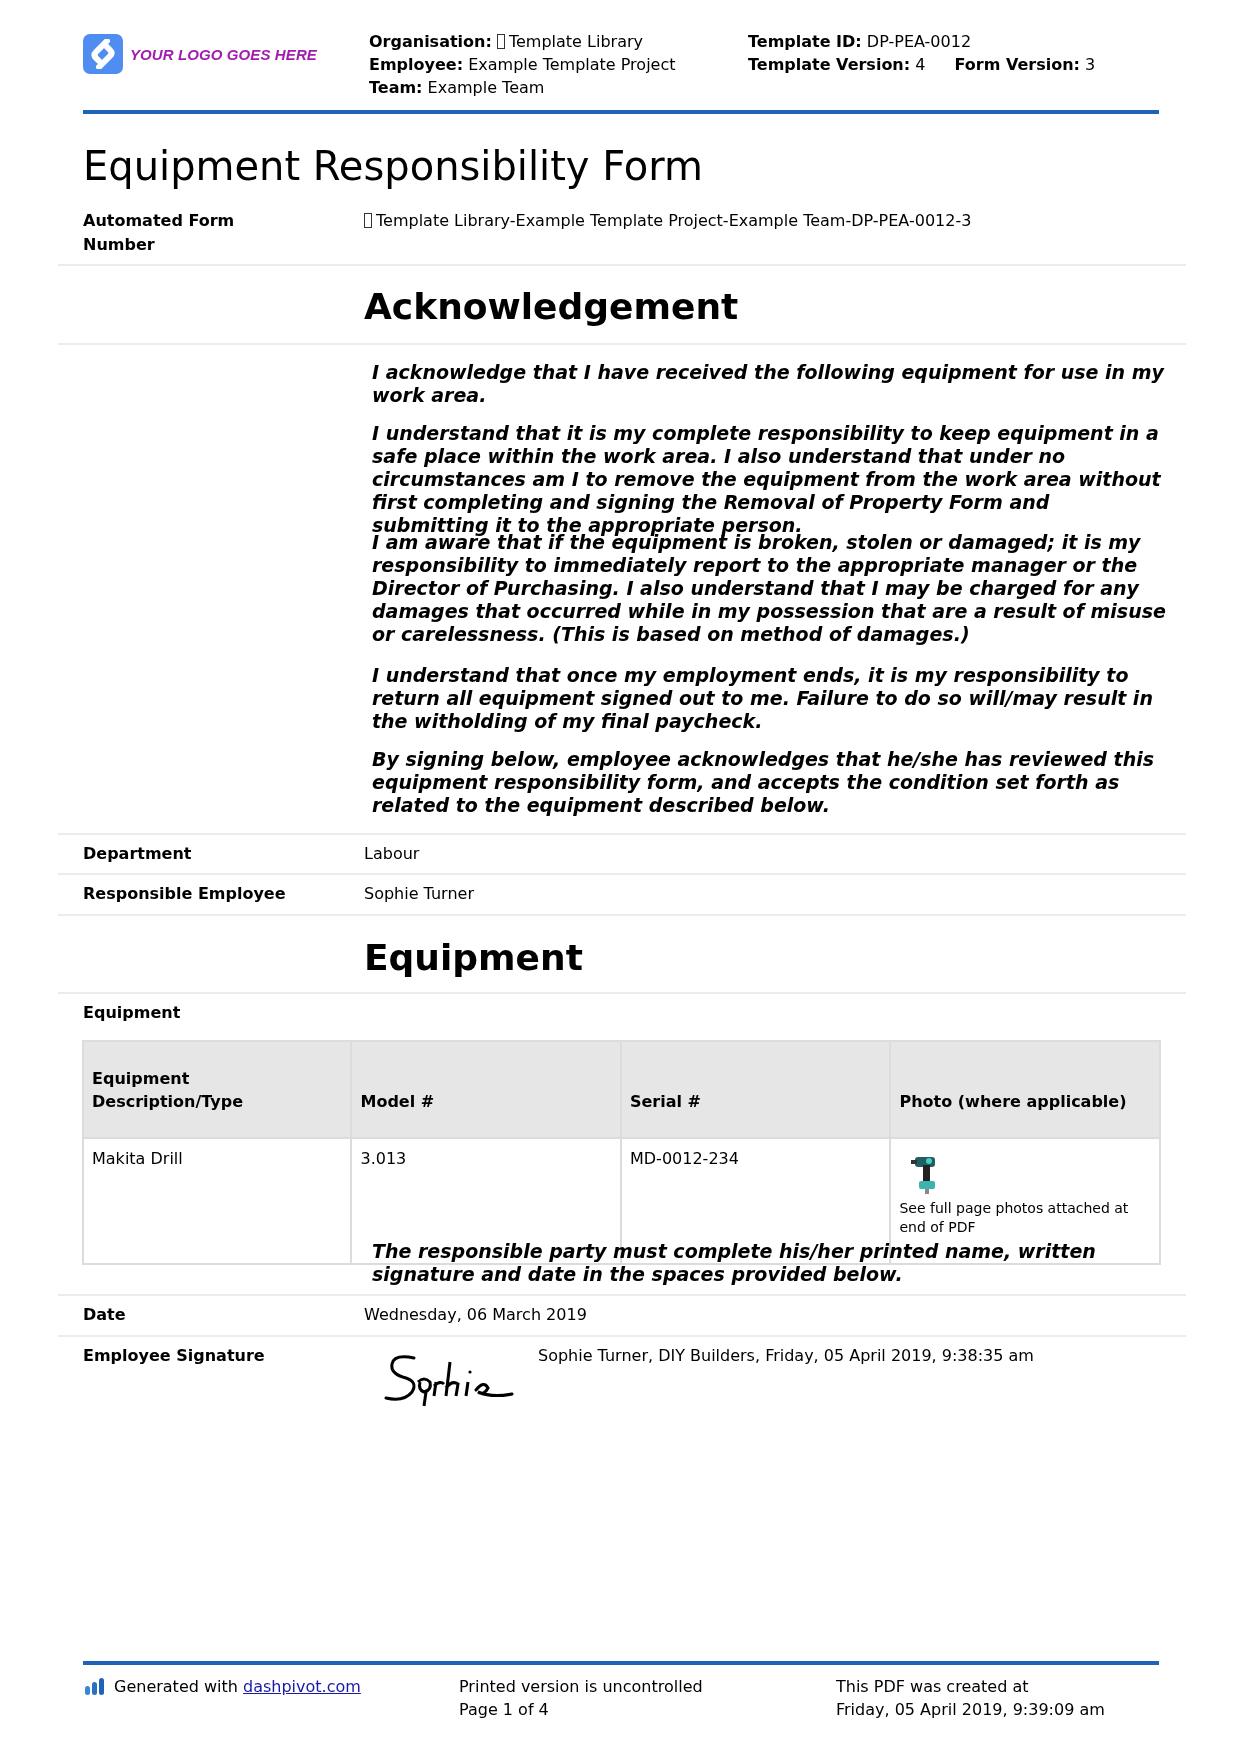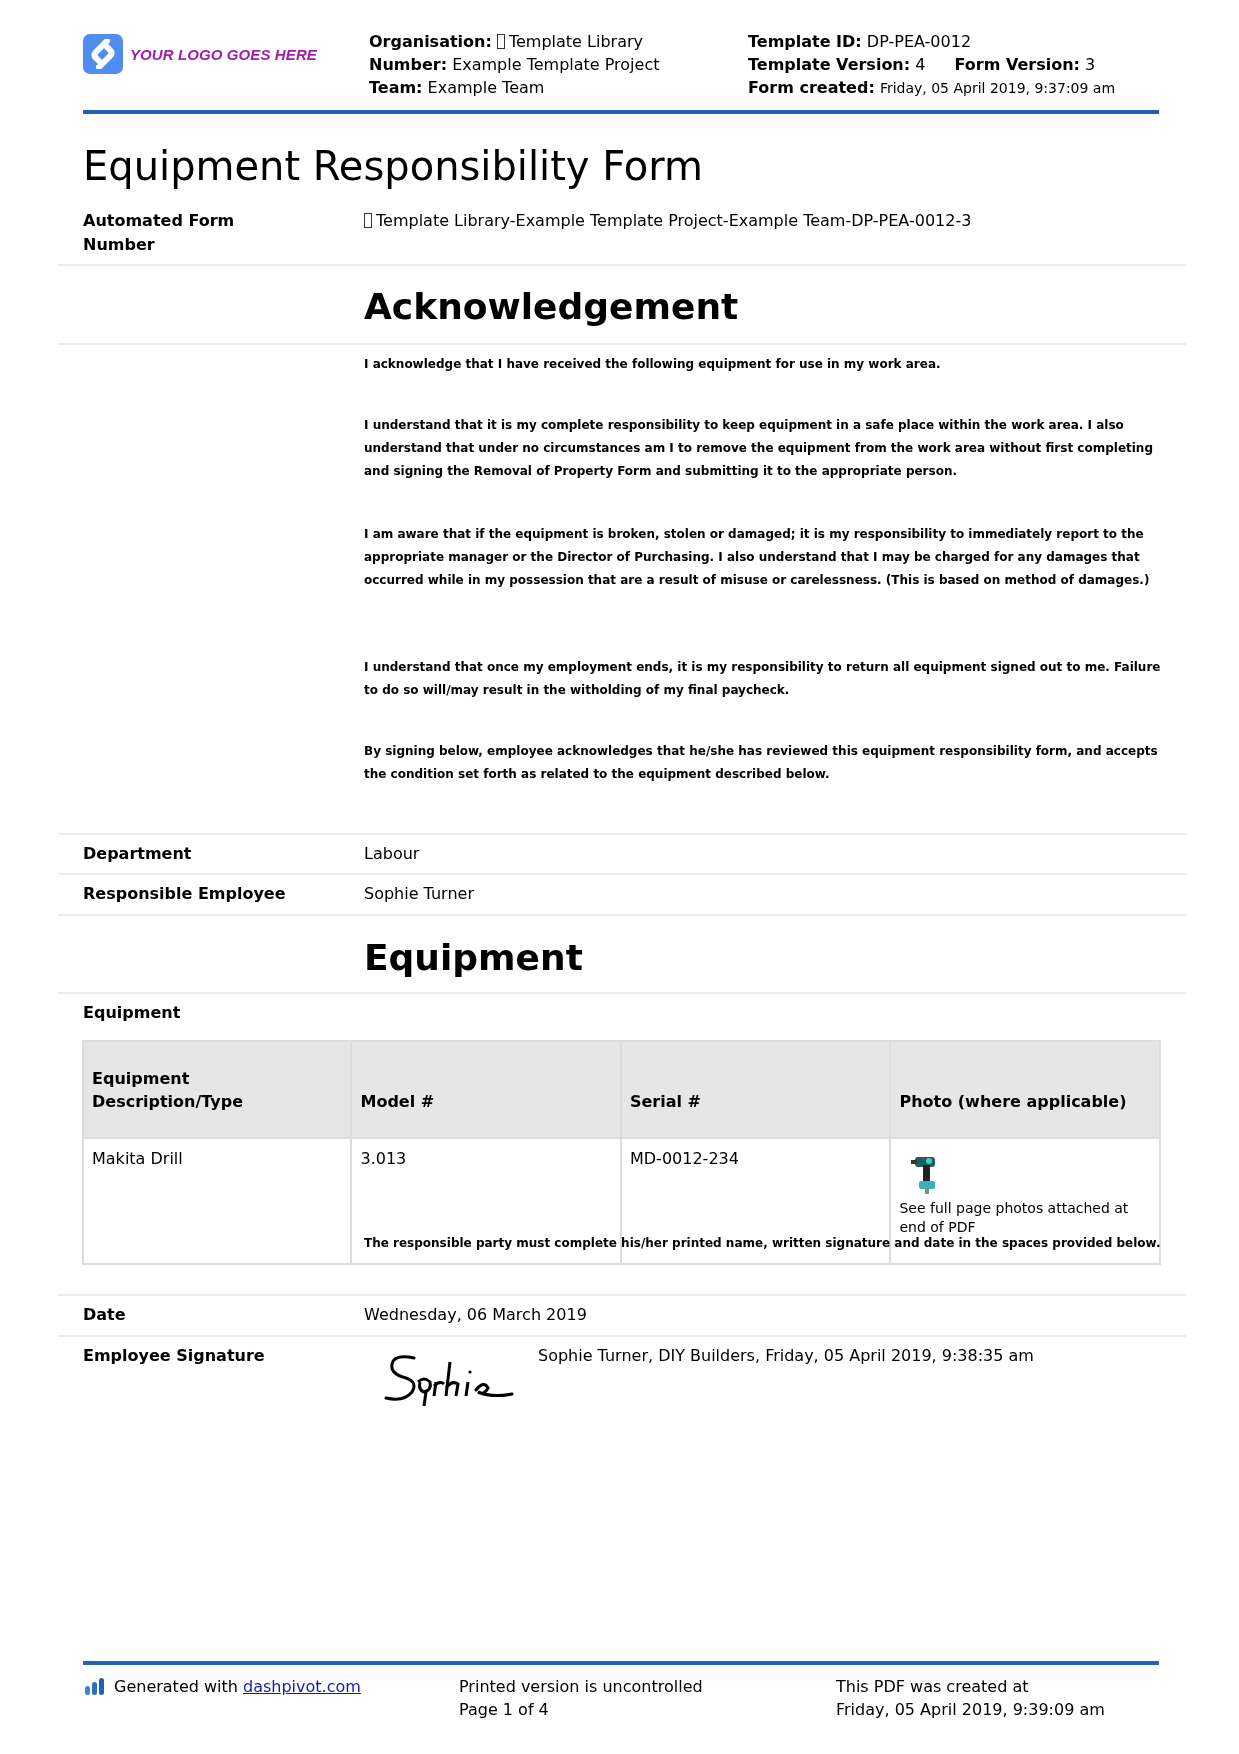--- a/index.html
+++ b/index.html
@@ -32,21 +32,21 @@
   .blue-rule { left: 83px; width: 1076px; height: 4px; background: #1e63b8; }
 
   .title { left: 83px; top: 140px; font-size: 40px; font-weight: normal; line-height: 52px; }
 
   .row-label { left: 83px; font-size: 16px; font-weight: bold; line-height: 24px; }
   .row-value { left: 364px; font-size: 16px; line-height: 24px; }
   .sep { left: 58px; width: 1128px; height: 2px; background: #ececec; }
 
   .section-h { left: 364px; font-size: 36px; font-weight: bold; }
 
-  .para { left: 364px; width: 800px; font-size: 12px; font-weight: bold; line-height: 23px; margin: 0; }
+  .para { left: 364px; width: 800px; font-size: 19px; font-weight: bold; line-height: 23px; margin: 8px; font-style: italic; }
 
   
   .eq-table {
     left: 82px; top: 1040px; width: 1079px; border-collapse: collapse;
     font-size: 16px;
   }
   .eq-table th, .eq-table td {
     border: 2px solid #dcdcdc; text-align: left; vertical-align: bottom;
     padding: 24px 8px; line-height: 23px;
   }
@@ -75,43 +75,39 @@
   </div>
   <span class="logo-text">YOUR LOGO GOES HERE</span>
 </div>
 
 <div class="abs meta meta-org">
   <div>
     <b>Organisation:</b>
     <span class="box-glyph"></span><span>Template Library</span>
   </div>
   <div>
-    <b>Number:</b>
+    <b>Employee:</b>
     <span>Example Template Project</span>
   </div>
   <div>
     <b>Team:</b>
     <span>Example Team</span>
   </div>
 </div>
 
 <div class="abs meta meta-tpl">
   <div>
     <b>Template ID:</b>
     <span>DP-PEA-0012</span>
   </div>
   <div>
     <b>Template Version:</b>
     <span>4</span><span class="sp"></span>
     <b>Form Version:</b>
     <span>3</span>
-  </div>
-  <div>
-    <b>Form created:</b>
-    <span class="small">Friday, 05 April 2019, 9:37:09 am</span>
   </div>
 </div>
 
 <div class="abs blue-rule" style="top:110px;"></div>
 
 <h1 class="abs title" style="margin:0;">Equipment Responsibility Form</h1>
 
 <div class="abs row-label" style="top:209px; width:220px;">Automated Form Number</div>
 <div class="abs row-value" style="top:209px;">
   <span class="box-glyph"></span><span>Template Library-Example Template Project-Example Team-DP-PEA-0012-3</span>

